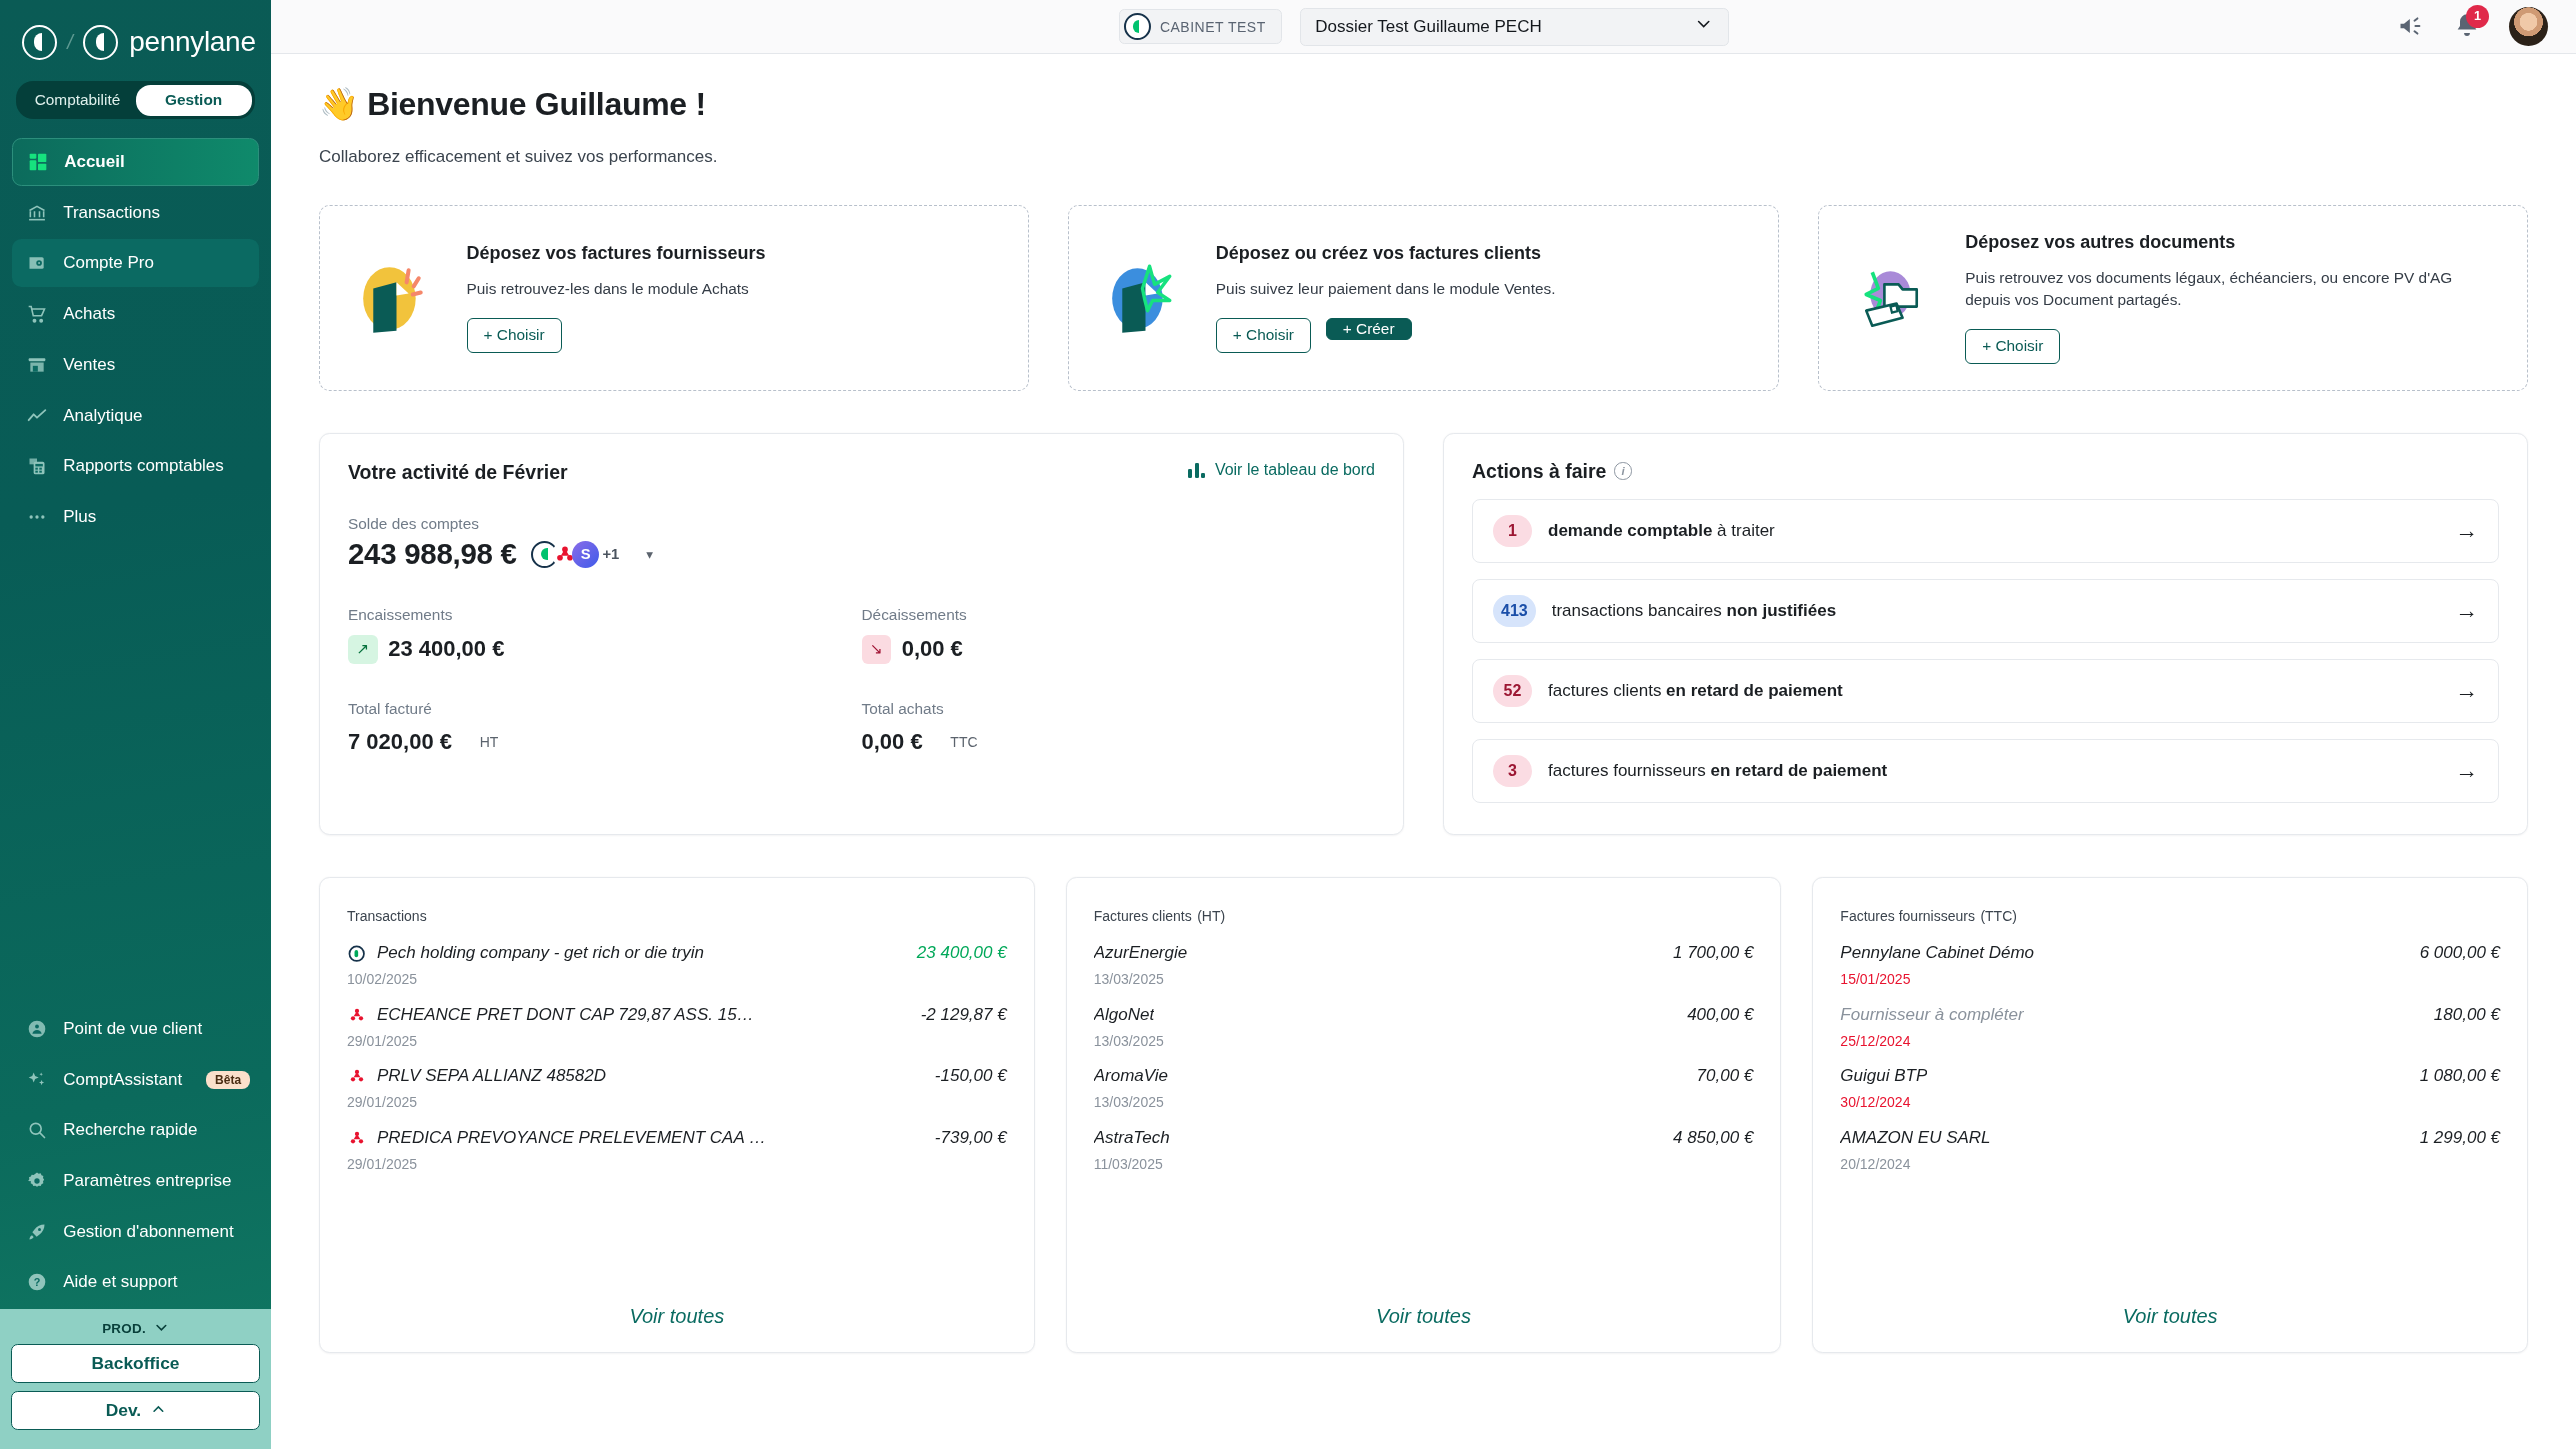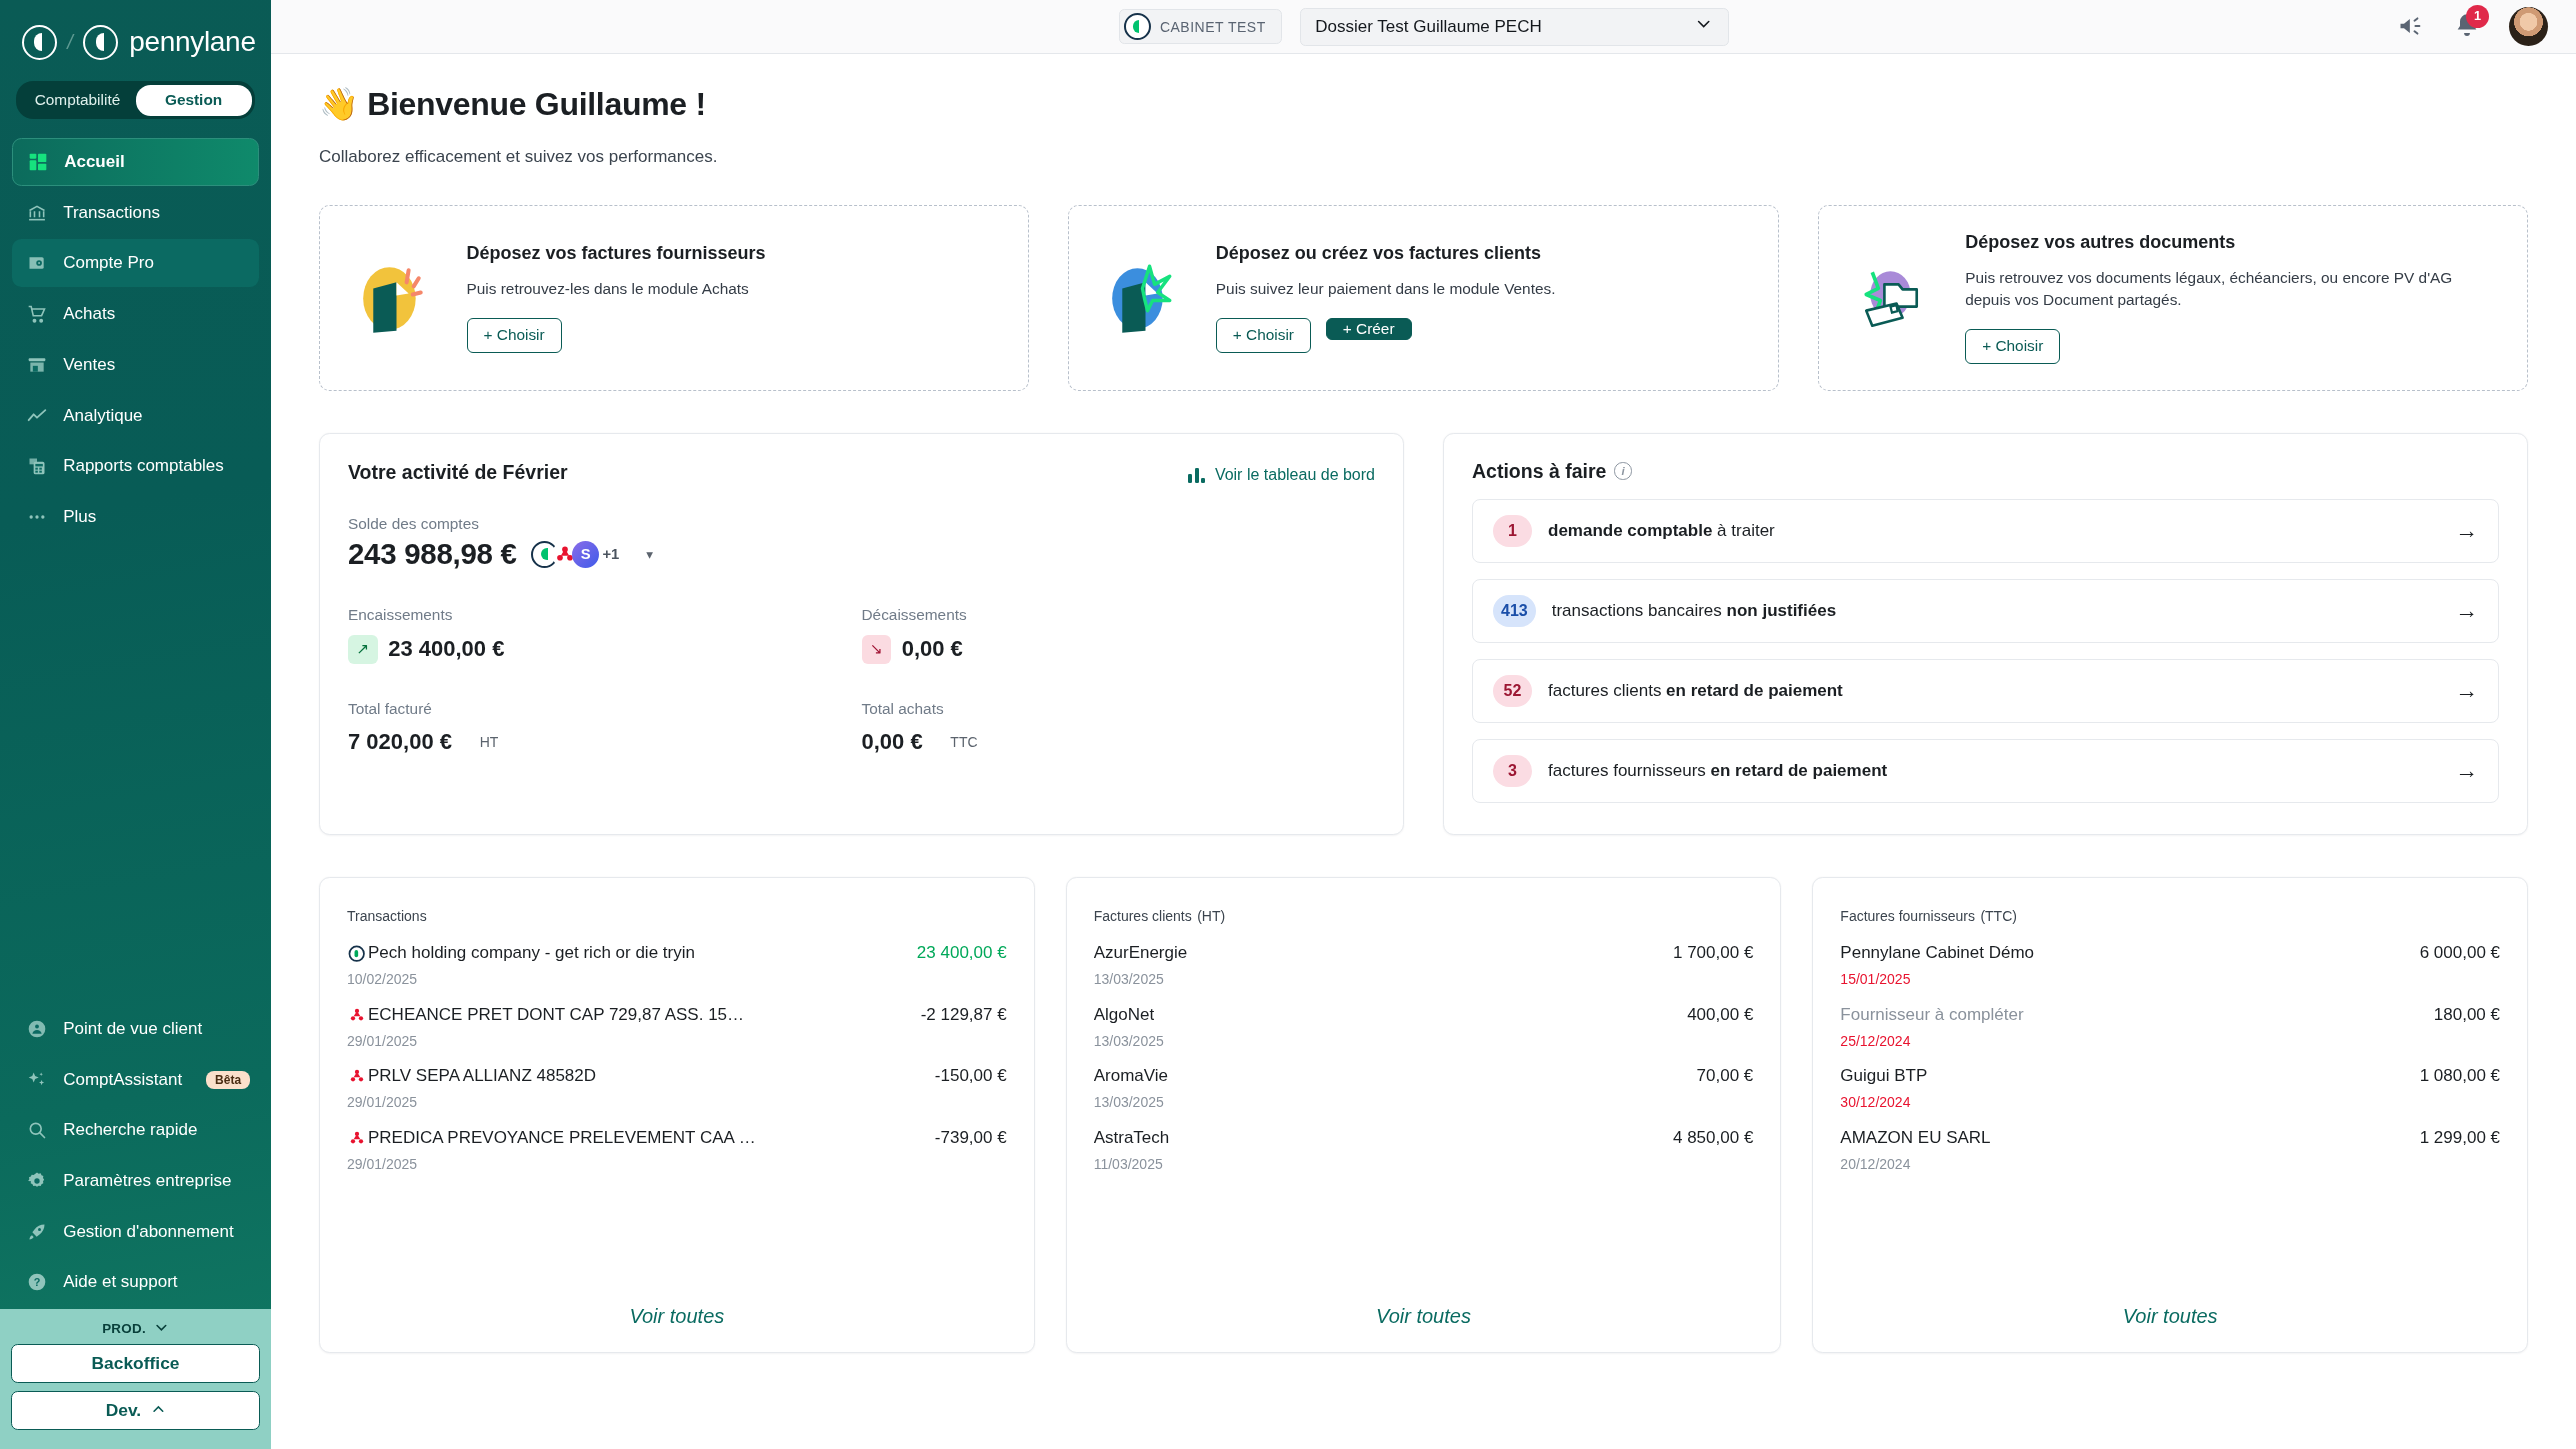--- a/index.html
+++ b/index.html
@@ -120,21 +120,21 @@
     height:22px; padding:0 16px; font-size:15.4px; display:flex; align-items:center; gap:7.4px;
     cursor:pointer; font-family:inherit;
   }
 
   .grid2{ display:flex; gap:39px; padding:42px 48px 0 48px; }
   .card{
     background:#fff; border:0.7px solid #e6e9ed; border-radius:10.7px;
     box-shadow:0 0.7px 2px rgba(16,24,40,.05);
   }
   .activity{ flex:1; padding:27px 28px 31px 28px; }
-  .act-head{ display:flex; align-items:flex-end; justify-content:space-between; }
+  .act-head{ display:flex; align-items:flex-start; justify-content:space-between; }
   .act-head h2{ font-size:19.5px; font-weight:700; }
   .link-dash{ display:flex; align-items:center; gap:9.4px; color:#0a6b61; font-size:16px; cursor:pointer; }
   .bars{ display:flex; align-items:flex-end; gap:2.7px; height:16px; }
   .bars i{ width:4px; background:#0a6b61; border-radius:1.3px; display:block;}
   .lbl{ font-size:15.4px; color:#707b88; }
   .solde-row{ display:flex; align-items:center; gap:14.8px; margin-top:4px; }
   .solde-val{ font-size:29.5px; font-weight:700; letter-spacing:-0.3px; }
   .stack{ display:flex; align-items:center; }
   .stack .av{ width:27px;height:27px;border-radius:50%;margin-left:-6.7px;display:flex;align-items:center;justify-content:center;font-weight:700;color:#fff;font-size:14.8px;}
   .stack .av:first-child{ margin-left:0; }
@@ -167,21 +167,21 @@
   .cbadge.blue{ background:#d6e4fb; color:#1a4ea8; }
   .act-txt{ font-size:17px; color:#1b1f23; }
   .act-txt b{ font-weight:700; }
   .arrow{ margin-left:auto; font-size:23px; color:#1b1f23; }
 
   .grid3b{ display:flex; gap:31px; padding:42px 48px 0 48px; }
   .listcard{ flex:1; padding:25.5px 27px 0 27px; display:flex; flex-direction:column; min-height:476px; }
   .listcard h2{ font-size:19.5px; font-weight:700; }
   .listcard h2 span{ font-size:14px; font-weight:400; color:#3b444e; }
   .lrow{ padding:17.4px 0 0 0; }
-  .lrow-top{ display:flex; align-items:center; gap:1px; }
+  .lrow-top{ display:flex; align-items:center; gap:10px;font-style:italic; }
   .lrow-name{ font-size:17px; color:#1b1f23; white-space:nowrap; overflow:hidden; text-overflow:ellipsis; }
   .lrow-name.muted{ color:#8a929c; }
   .lrow-amt{ margin-left:auto; font-size:17px; white-space:nowrap; }
   .lrow-amt.pos{ color:#00a859; }
   .lrow-date{ font-size:14px; color:#8a929c; margin-top:8px; }
   .lrow-date.late{ color:#e8132f; }
   .mini{ width:20px;height:20px;flex:0 0 20px; display:flex;align-items:center;justify-content:center;}
   .see-all{ margin-top:auto; padding:23px 0 24px 0; text-align:center; color:#0a6b61; font-size:20px; cursor:pointer;font-style:italic;}
 </style>
 </head>

